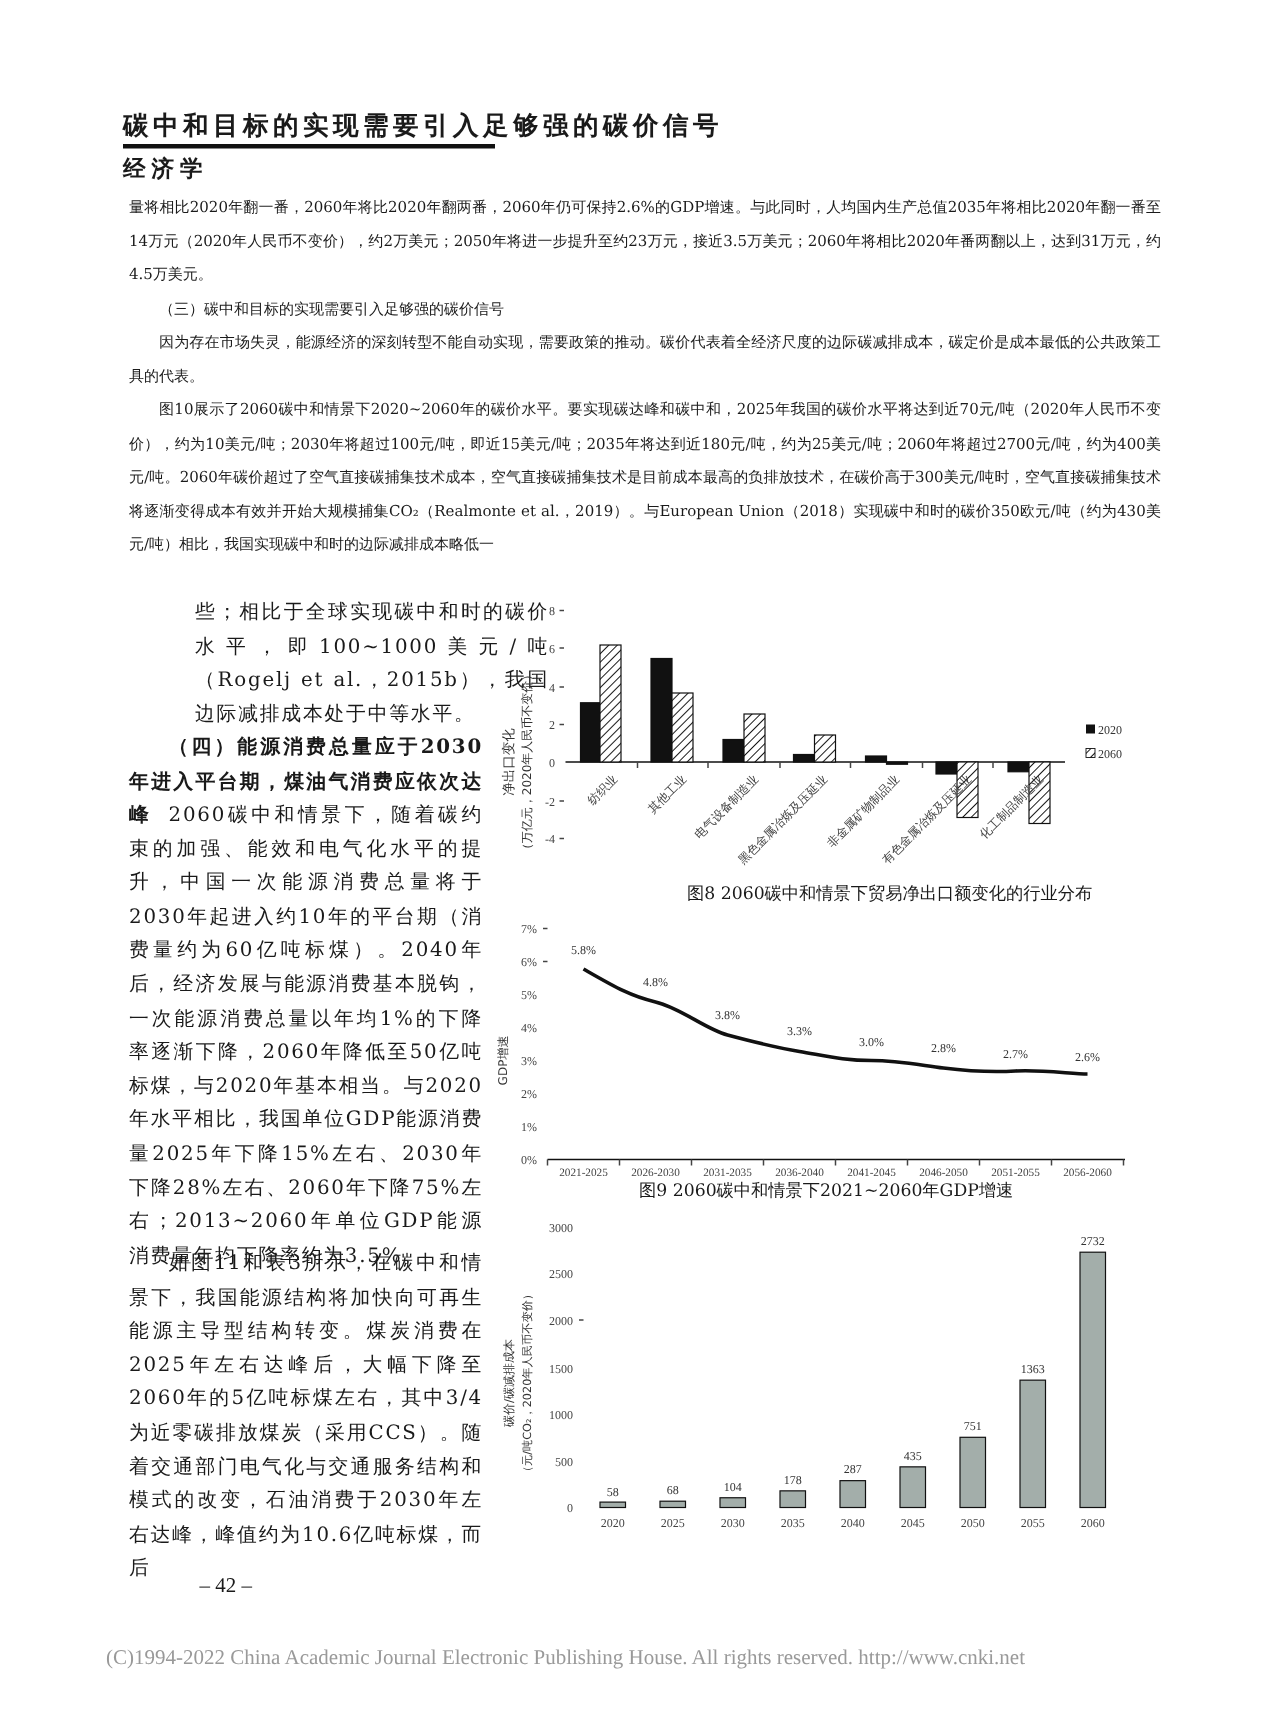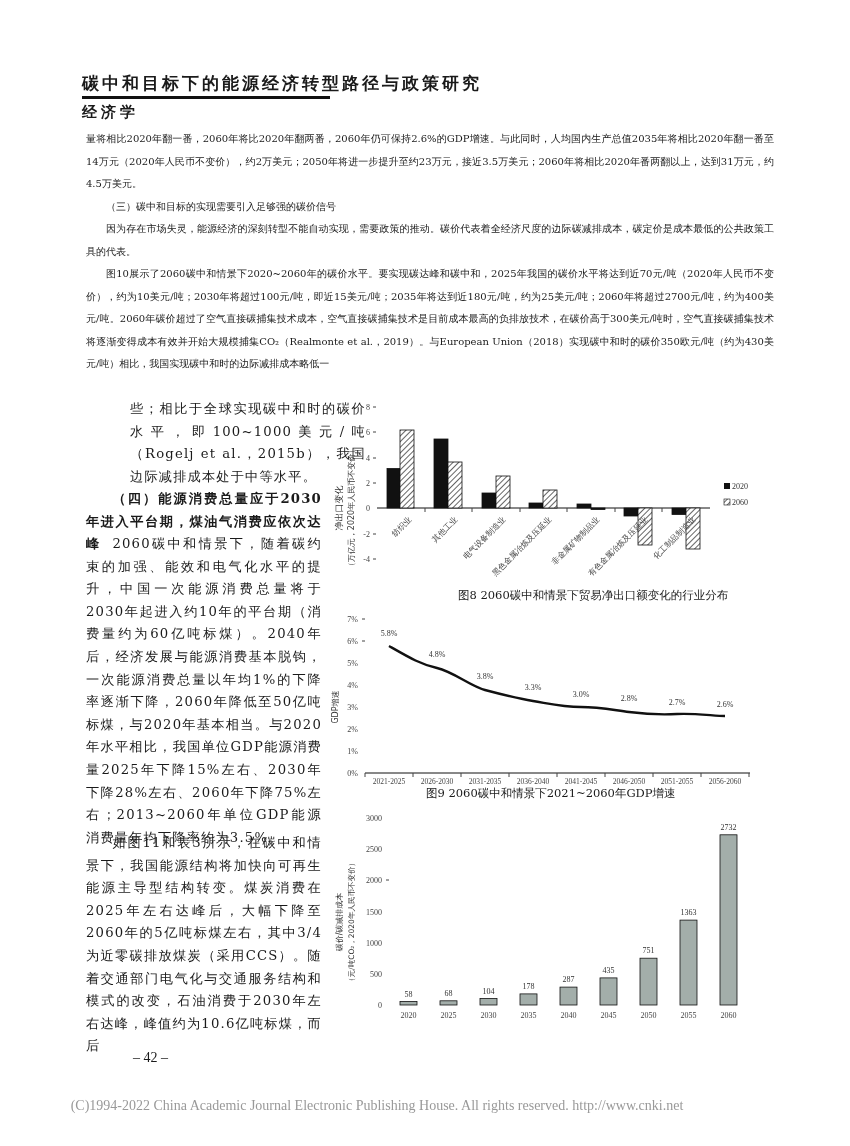--- a/index.html
+++ b/index.html
@@ -19,21 +19,21 @@
   .page-number { left:108px; top:1050px; font-size:14px; font-family:"Liberation Serif",serif;margin-left:25px; }
   .copyright { left:0; width:754px; top:1098px; text-align:center; font-size:14px; color:#999;
                font-family:"Liberation Serif",serif; }
   .fig { position:absolute; font-family:"Liberation Serif",serif; }
   .fig svg { display:block; }
   .caption { position:absolute; font-size:11.5px; white-space:nowrap; font-family:"DejaVu Serif",serif; }
 </style>
 </head>
 <body>
 
-<div class="abs running-title">碳中和目标下的能源经济转型路径与政策研究</div>
+<div class="abs running-title">碳中和目标的实现需要引入足够强的碳价信号</div>
 <div class="abs title-rule"></div>
 <div class="abs journal-name">经济学</div>
 
 <div class="abs para full" style="top:128px;">量将相比2020年翻一番，2060年将比2020年翻两番，2060年仍可保持2.6%的GDP增速。与此同时，人均国内生产总值2035年将相比2020年翻一番至14万元（2020年人民币不变价），约2万美元；2050年将进一步提升至约23万元，接近3.5万美元；2060年将相比2020年番两翻以上，达到31万元，约4.5万美元。</div>
 <div class="abs para full indent heading" style="top:196px;">（三）碳中和目标的实现需要引入足够强的碳价信号</div>
 <div class="abs para full indent" style="top:218px;">因为存在市场失灵，能源经济的深刻转型不能自动实现，需要政策的推动。碳价代表着全经济尺度的边际碳减排成本，碳定价是成本最低的公共政策工具的代表。</div>
 <div class="abs para full indent" style="top:263px;">图10展示了2060碳中和情景下2020~2060年的碳价水平。要实现碳达峰和碳中和，2025年我国的碳价水平将达到近70元/吨（2020年人民币不变价），约为10美元/吨；2030年将超过100元/吨，即近15美元/吨；2035年将达到近180元/吨，约为25美元/吨；2060年将超过2700元/吨，约为400美元/吨。2060年碳价超过了空气直接碳捕集技术成本，空气直接碳捕集技术是目前成本最高的负排放技术，在碳价高于300美元/吨时，空气直接碳捕集技术将逐渐变得成本有效并开始大规模捕集CO₂（Realmonte et al.，2019）。与European Union（2018）实现碳中和时的碳价350欧元/吨（约为430美元/吨）相比，我国实现碳中和时的边际减排成本略低一</div>
 
 <div class="abs narrow" style="top:398px; text-align:justify;margin-left:44px;">些；相比于全球实现碳中和时的碳价水平，即100~1000美元/吨（Rogelj et al.，2015b），我国边际减排成本处于中等水平。</div>
 <div class="abs narrow indent bold-heading" style="top:488px; text-align:justify;">（四）能源消费总量应于2030年进入平台期，煤油气消费应依次达峰</div>

